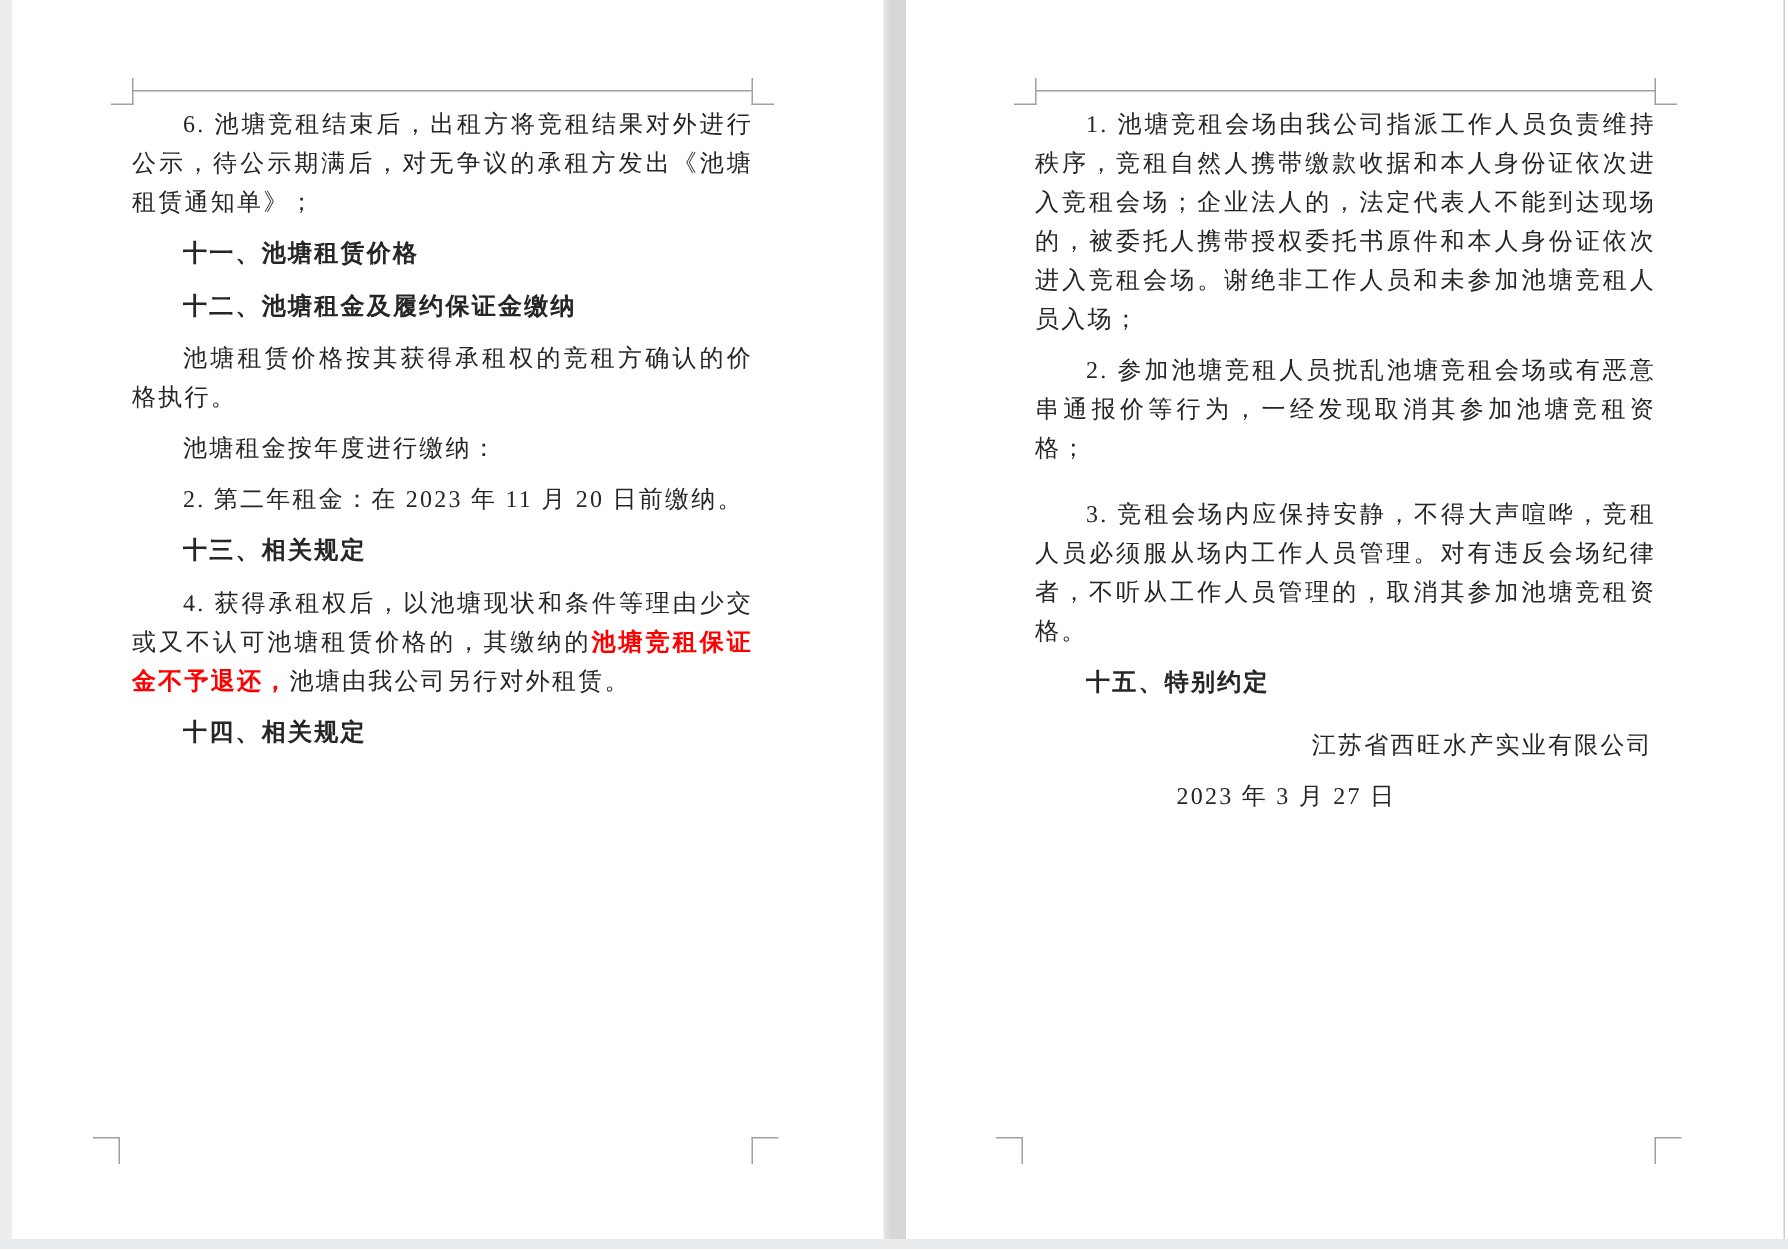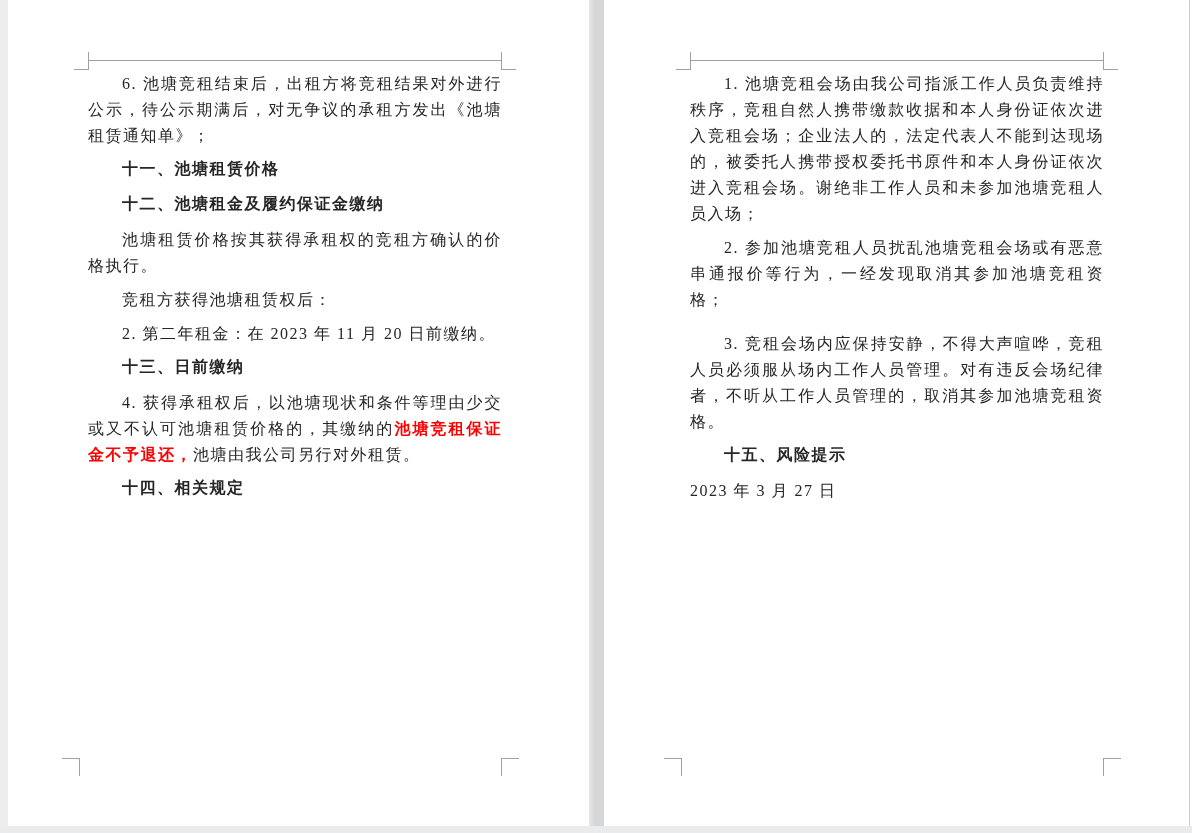--- a/index.html
+++ b/index.html
@@ -45,21 +45,21 @@
 
   .content{position:absolute;top:71px;width:414px;font-size:16px;line-height:26px;
     color:var(--text);letter-spacing:1.5px;text-align:justify;}
   #page-left .content{left:80px;}
   #page-right .content{left:86px;}
 
   p.blk{margin:0 0 8px 0;text-indent:34px;}
   p.blk.tight{margin-bottom:18px;}
   p.heading{font-weight:bold;margin:7px 0 9px 0;font-family:Liberation Mono, monospace;}
   p.signature{text-align:right;text-indent:0;margin:16px 2px 8px 0;}
-  p.dateline{text-align:left;text-indent:0;padding-right:64px;margin:8px 15px 0 0;}
+  p.dateline{text-align:center;text-indent:0;padding-right:64px;margin:8px 15px 0 0;}
 
   .run-b{font-weight:bold;}
   .run-r{color:var(--accent_red);}
   .run-u{text-decoration:underline;text-decoration-color:var(--accent_red);text-decoration-thickness:1px;text-underline-offset:4px;}
 </style>
 </head>
 <body>
 
 <div class="stage">
   <div class="side-strip"></div>
@@ -68,40 +68,41 @@
     <div class="tb-line"></div>
     <div class="cm cm-tl"></div>
     <div class="cm cm-tr"></div>
     <div class="cm cm-bl"></div>
     <div class="cm cm-br"></div>
     <div class="content">
         <p class="blk para"><span>6. 池塘竞租结束后，出租方将竞租结果对外进行公示，待公示期满后，对无争议的承租方发出《池塘租赁通知单》；</span></p>
         <p class="blk heading"><span>十一、池塘租赁价格</span></p>
         <p class="blk heading"><span>十二、池塘租金及履约保证金缴纳</span></p>
         <p class="blk para"><span>池塘租赁价格按其获得承租权的竞租方确认的价格执行。</span></p>
-        <p class="blk para"><span>竞租方获得池塘租赁权后：</span></p>
+        <p class="blk para"><span>池塘租金按年度进行缴纳：</span></p>
         <p class="blk para"><span>2. 第二年租金：在 2023 年 11 月 20 日前缴纳。</span></p>
-        <p class="blk heading"><span>十三、日前缴纳</span></p>
+        <p class="blk heading"><span>十三、相关规定</span></p>
         <p class="blk para"><span>4. 获得承租权后，以池塘现状和条件等理由少交或又不认可池塘租赁价格的，其缴纳的</span><span class="run-r run-b">池塘竞租保证金不予退还</span><span class="run-r run-b">，</span><span>池塘由我公司另行对外租赁。</span></p>
         <p class="blk heading"><span>十四、相关规定</span></p>
       </div>
   </div>
 
   <div class="page-gap"></div>
 
   <div class="page" id="page-right">
     <div class="tb-line"></div>
     <div class="cm cm-tl"></div>
     <div class="cm cm-tr"></div>
     <div class="cm cm-bl"></div>
     <div class="cm cm-br"></div>
     <div class="content">
         <p class="blk para"><span>1. 池塘竞租会场由我公司指派工作人员负责维持秩序，竞租自然人携带缴款收据和本人身份证依次进入竞租会场；企业法人的，法定代表人不能到达现场的，被委托人携带授权委托书原件和本人身份证依次进入竞租会场。谢绝非工作人员和未参加池塘竞租人员入场；</span></p>
         <p class="blk para tight"><span>2. 参加池塘竞租人员扰乱池塘竞租会场或有恶意串通报价等行为，一经发现取消其参加池塘竞租资格；</span></p>
         <p class="blk para"><span>3. 竞租会场内应保持安静，不得大声喧哗，竞租人员必须服从场内工作人员管理。对有违反会场纪律者，不听从工作人员管理的，取消其参加池塘竞租资格。</span></p>
-        <p class="blk heading"><span>十五、风险提示</span></p>
+        <p class="blk heading"><span>十五、特别约定</span></p>
+        <p class="blk signature"><span>江苏省西旺水产实业有限公司</span></p>
         <p class="blk dateline"><span>2023 年 3 月 27 日</span></p>
       </div>
   </div>
 
   <div class="right-line"></div>
   <div class="bottom-strip"></div>
 </div>
 
 </body></html>

